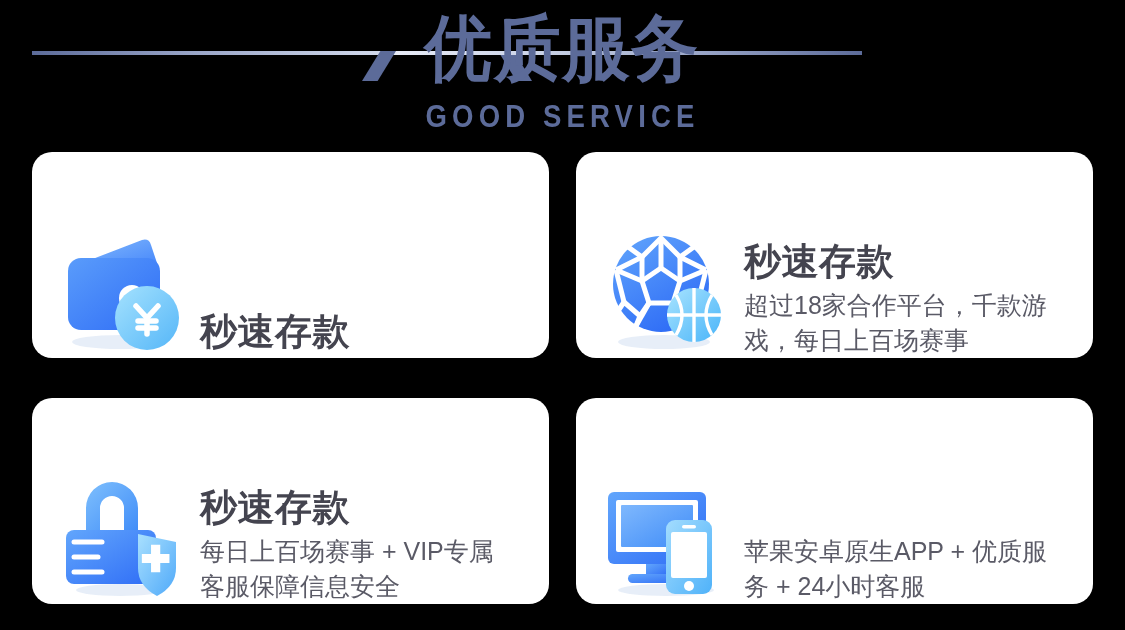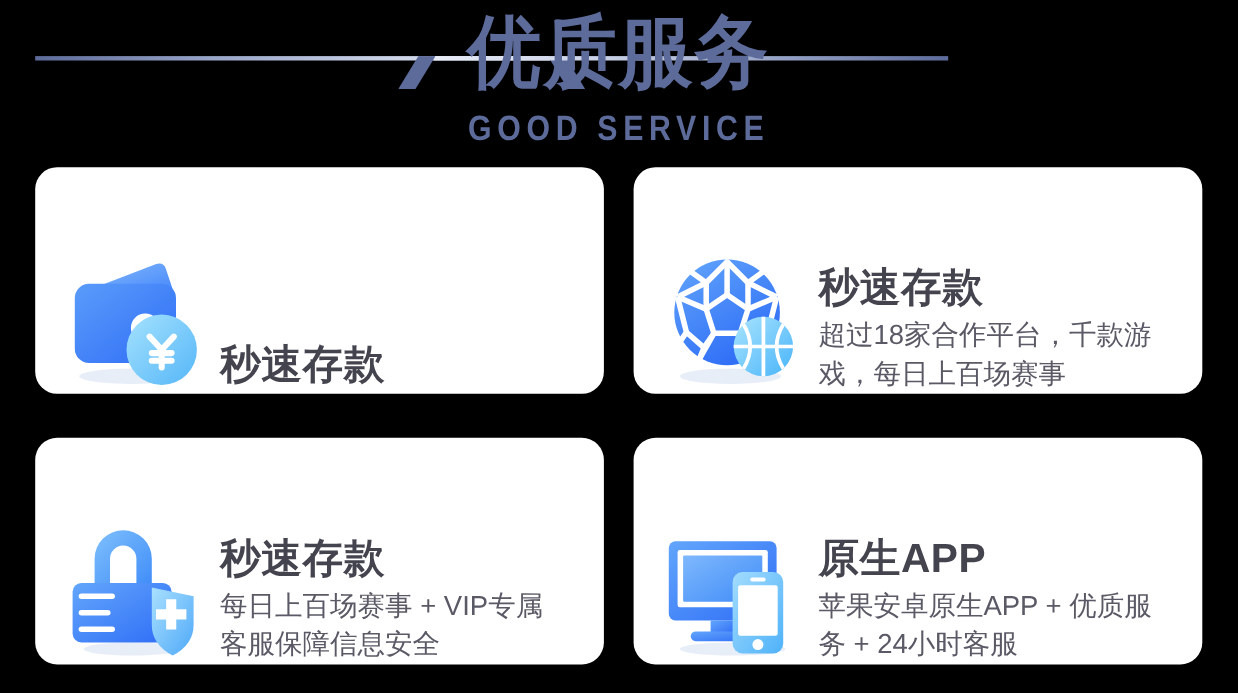--- a/index.html
+++ b/index.html
@@ -289,18 +289,17 @@
         <rect x="19" y="33" width="72" height="42" rx="1" fill="url(#m2)"></rect>
         <rect x="44" y="92" width="22" height="12" fill="url(#m1)"></rect>
         <rect x="26" y="102" width="58" height="9" rx="4.5" fill="url(#m1)"></rect>
         <rect x="64" y="48" width="46" height="74" rx="9" fill="url(#m3)"></rect>
         <rect x="69" y="60" width="36" height="46" rx="2" fill="#ffffff"></rect>
         <rect x="80" y="53" width="14" height="3.6" rx="1.8" fill="#ffffff"></rect>
         <circle cx="87" cy="114" r="5" fill="#ffffff"></circle>
       </svg>
     </div>
     <div class="card-text">
-      <div class="card-title">原生APP</div>
       <div class="card-sub">苹果安卓原生APP + 优质服务 + 24小时客服</div>
     </div>
   </div>
 
 </div>
 
 </body></html>

